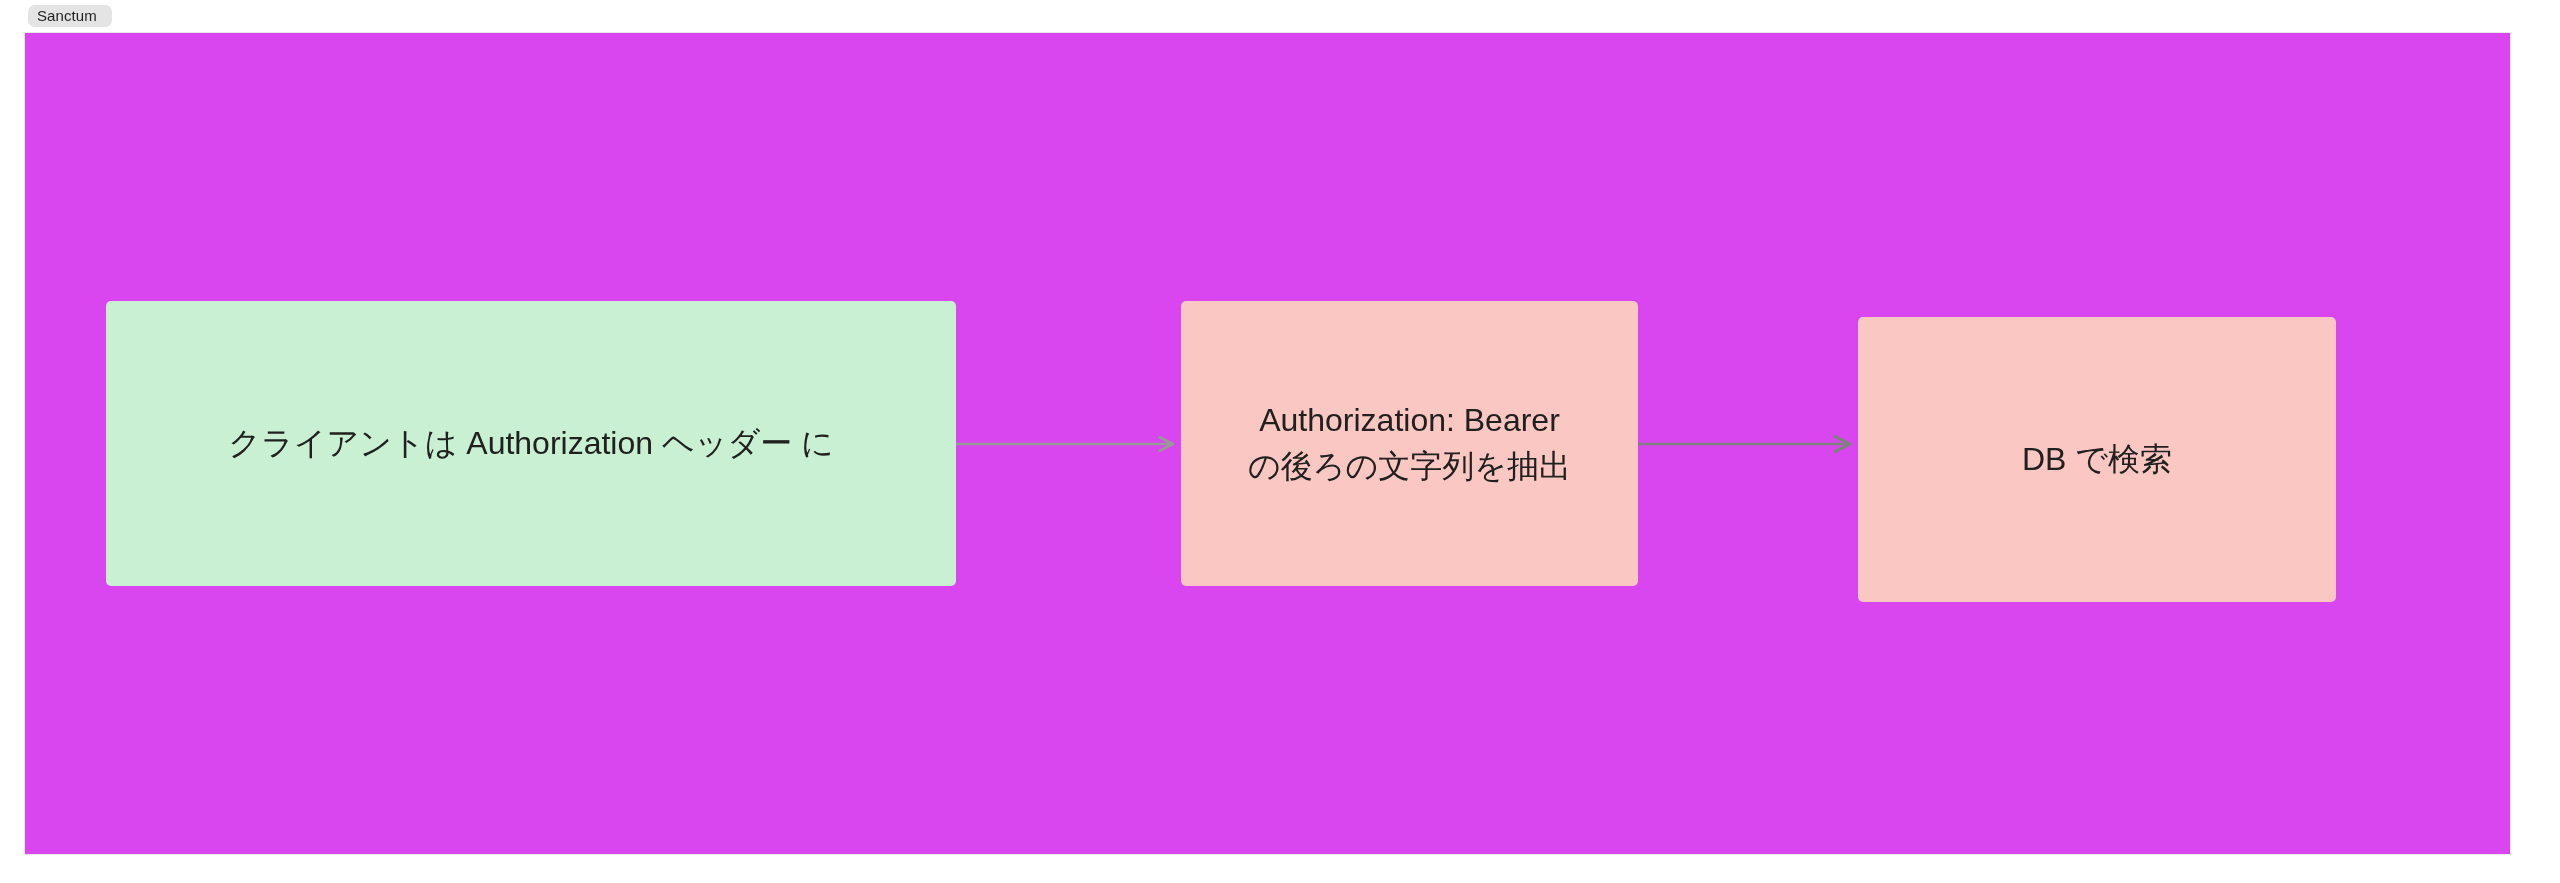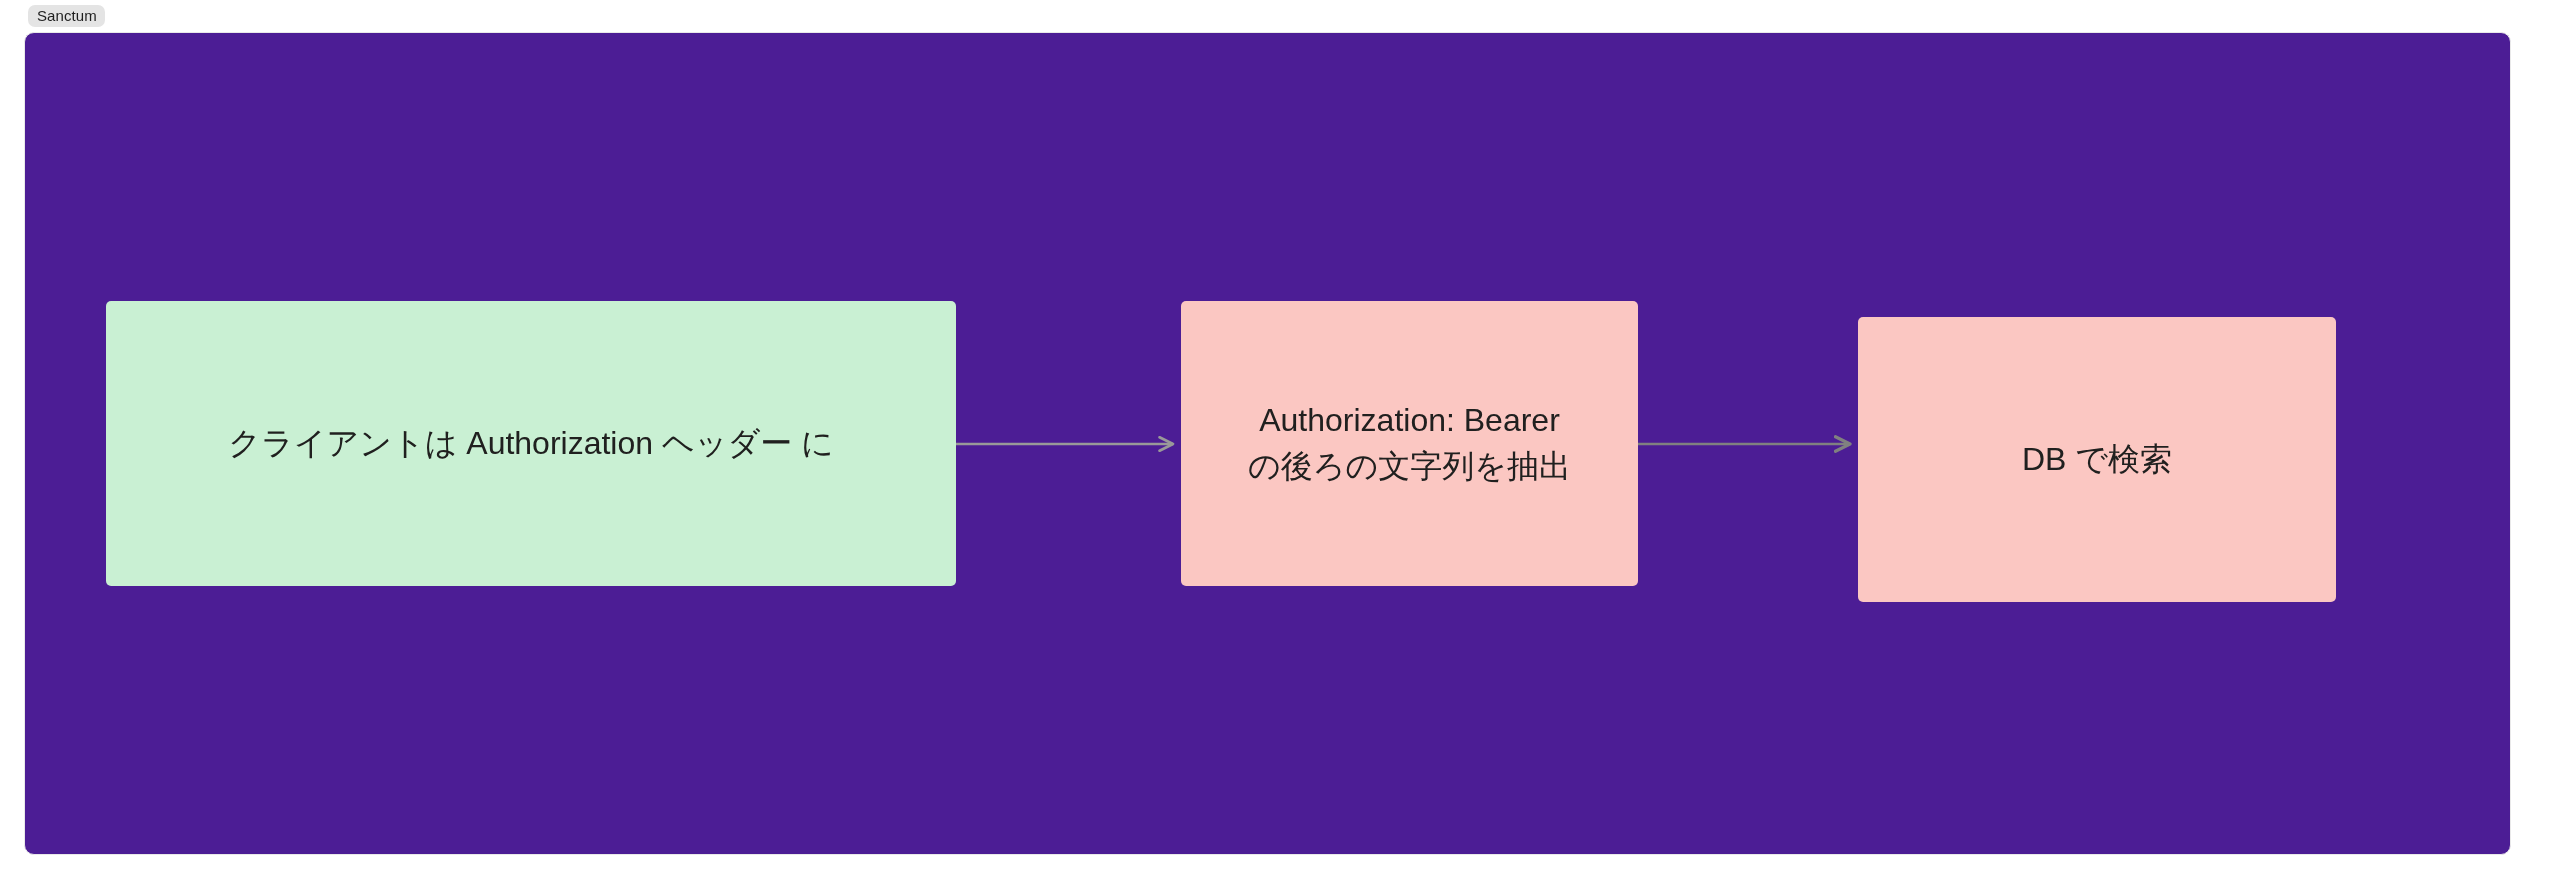--- a/index.html
+++ b/index.html
@@ -30,38 +30,38 @@
     align-items: center;
   }
 
   .badge {
     display: inline-flex;
     align-items: center;
     justify-content: center;
     background: #e4e4e4;
     color: #1f1f1f;
     border-radius: 7px;
-    padding: 3px 8px 4px 9px;
+    padding: 3px 15px 4px 9px;
     font-size: 15px;
     line-height: 1;
     letter-spacing: 0.1px;
     white-space: nowrap;
     font-family: "Liberation Sans", "DejaVu Sans", sans-serif;
   }
 
   
   .panel {
     position: absolute;
     left: 24px;
     top: 32px;
     width: 2487px;
     height: 823px;
-    background: #4c1d95;
+    background: #d946ef;
     border: 1px solid #e9e9e9;
-    border-radius: 10px;
+    border-radius: 0;
   }
 
   
   .flow {
     position: absolute;
     left: 0;
     top: 0;
     width: 100%;
     height: 100%;
   }

